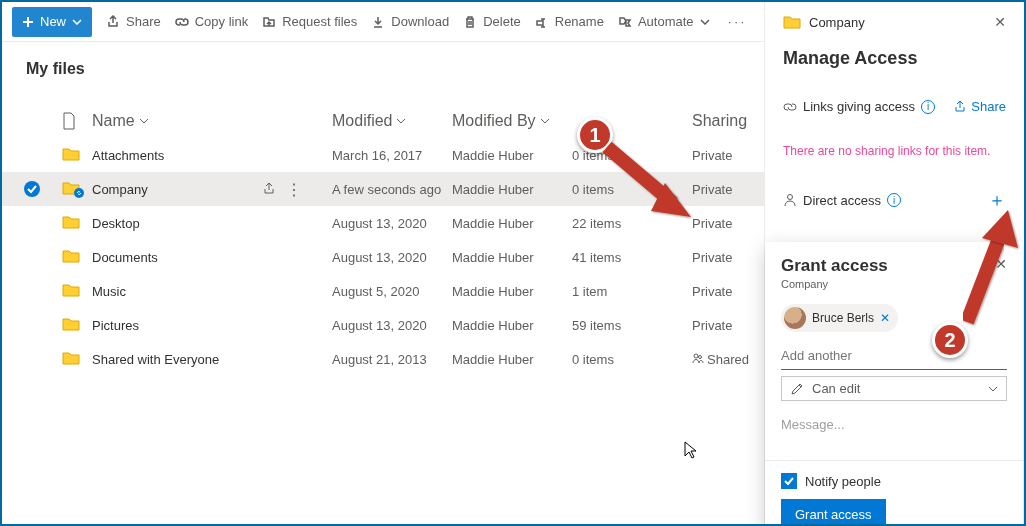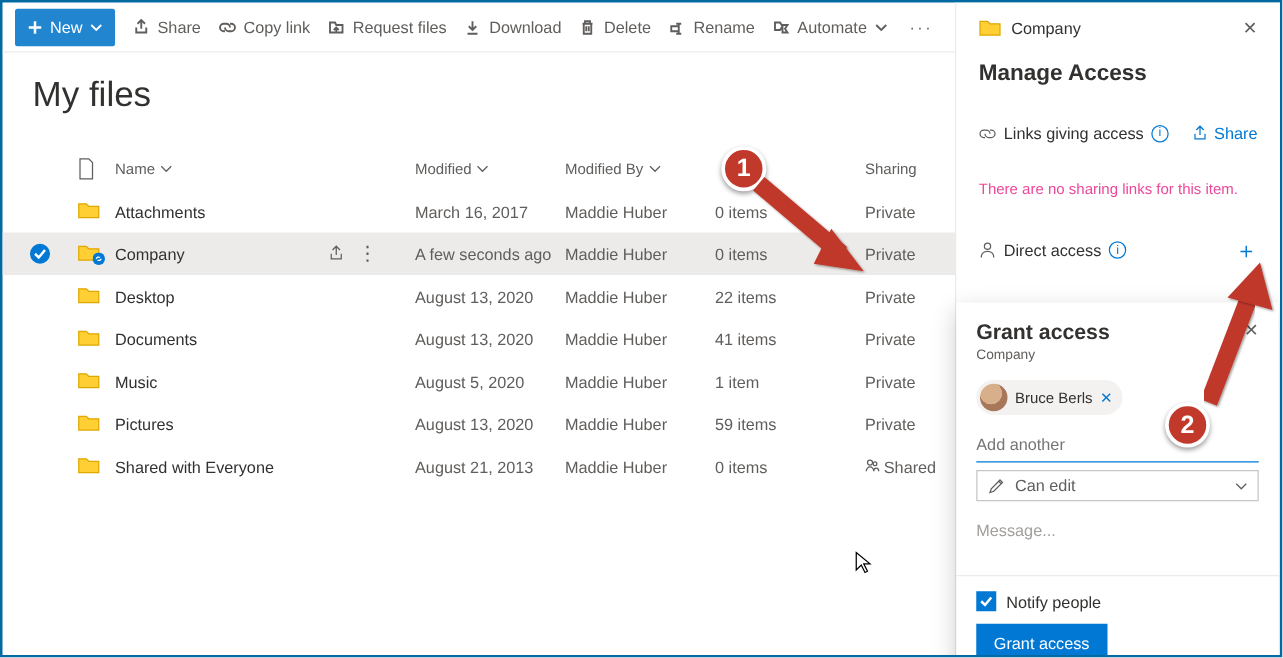--- a/index.html
+++ b/index.html
@@ -7,24 +7,24 @@
   .app { width:1026px; height:526px; border:2px solid #0369a1; position:relative; overflow:hidden; }
   
   .toolbar { height:40px; border-bottom:1px solid #edebe9; display:flex; align-items:center; padding:0 10px; gap:14px; }
   .btn-new { background:#2185d0; color:#fff; height:30px; border-radius:2px; display:flex; align-items:center; padding:0 10px; gap:6px; cursor:pointer; }
   .btn-new svg { fill:#fff; }
   .tool-item { display:flex; align-items:center; gap:6px; color:#605e5c; cursor:pointer; font-size:13px; }
   .tool-item svg { stroke:#605e5c; fill:none; stroke-width:1.5; }
   .tool-more { color:#605e5c; letter-spacing:2px; cursor:pointer; padding:0 4px;}
   
   .main { position:absolute; top:40px; left:0; right:260px; bottom:0; padding:18px 0 0 0; }
-  .page-title { font-size:28px; font-weight:400; padding:0 24px 26px 24px; }
+  .page-title { font-size:16px; font-weight:700; padding:0 24px 26px 24px; }
   .grid { width:100%; }
   .headrow, .row { display:grid; grid-template-columns:60px 30px 240px 120px 120px 120px 70px; align-items:center; height:34px; }
-  .headrow { color:#605e5c; font-size:12px; }
+  .headrow { color:#605e5c; font-size:16px; }
   .headrow .hcell { display:flex; align-items:center; gap:4px; }
   .row { font-size:13px; color:#605e5c; }
   .row .namecell { color:#323130; cursor:pointer; }
   .row.selected { background:#edebe9; }
   .check-col { display:flex; justify-content:center; }
   .check-circle { width:16px; height:16px; border-radius:50%; background:#0078d4; display:none; align-items:center; justify-content:center; }
   .row.selected .check-circle { display:flex; }
   .check-circle svg { width:10px; height:10px; }
   .folder-icon { width:18px; height:16px; }
   .file-icon { width:14px; height:18px; }

